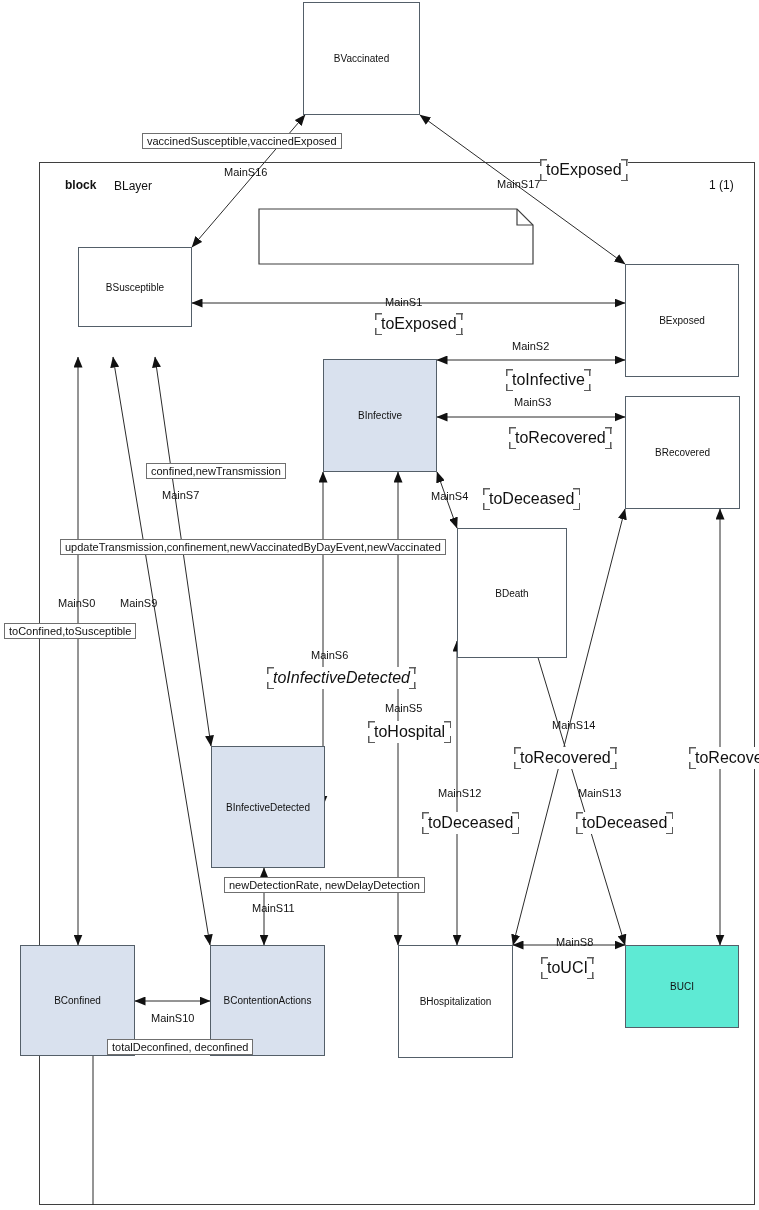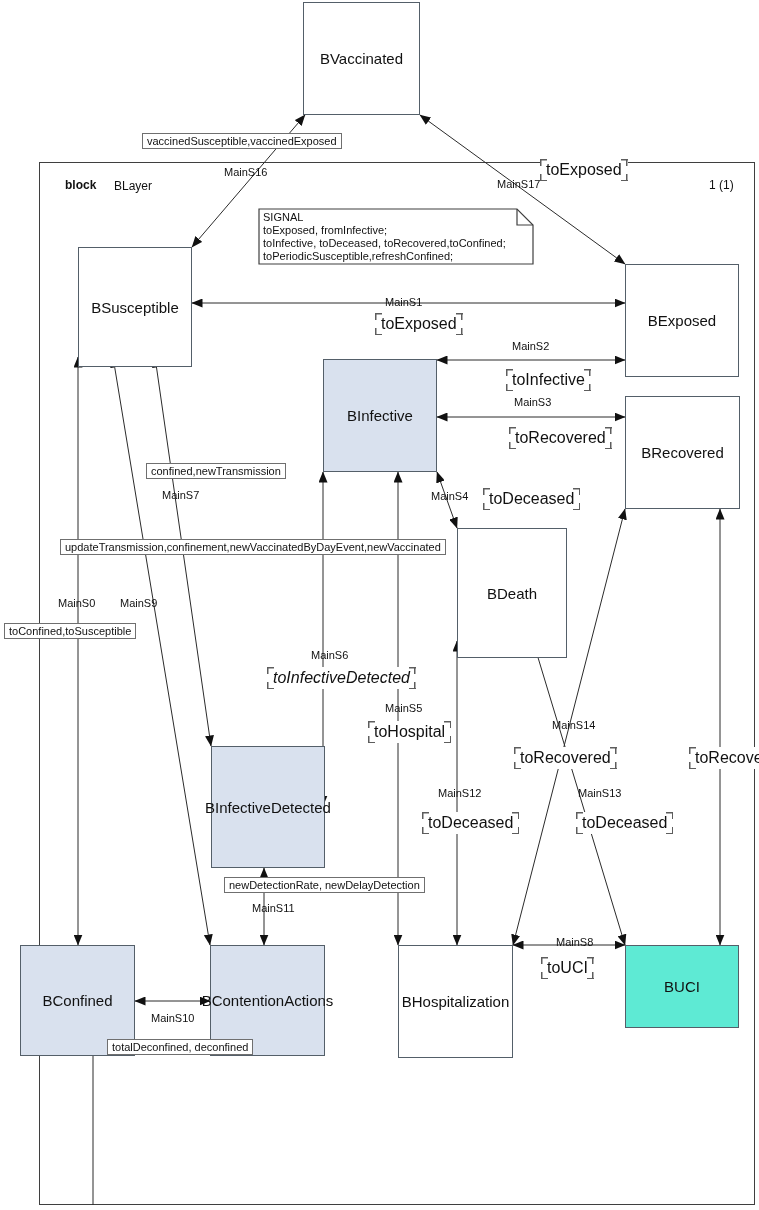--- a/index.html
+++ b/index.html
@@ -1,19 +1,19 @@
 <!DOCTYPE html>
 <html><head>
 <meta charset="utf-8">
 <style>
   html,body{margin:0;padding:0;background:#fff;font-family:"Liberation Sans",sans-serif;}
   #diagram{position:relative;width:759px;height:1210px;background:#fff;overflow:hidden;color:#111;}
   .frame{position:absolute;border:1px solid #3f3f3f;box-sizing:border-box;background:transparent;}
   #lines{position:absolute;left:0;top:0;}
-  .block{position:absolute;box-sizing:border-box;border:1.5px solid #545f69;display:flex;align-items:center;justify-content:center;font-size:15px;text-align:center;line-height:13px;}
+  .block{position:absolute;box-sizing:border-box;border:1.5px solid #545f69;display:flex;align-items:center;justify-content:center;font-size:10px;text-align:center;line-height:13px;}
   .cname{position:absolute;font-size:11px;white-space:nowrap;}
   .tag{position:absolute;font-size:16px;white-space:nowrap;padding:2px 6px;background-color:#fff;
        background-image:linear-gradient(#5d5d5d,#5d5d5d),linear-gradient(#5d5d5d,#5d5d5d),
                         linear-gradient(#5d5d5d,#5d5d5d),linear-gradient(#5d5d5d,#5d5d5d),
                         linear-gradient(#5d5d5d,#5d5d5d),linear-gradient(#5d5d5d,#5d5d5d),
                         linear-gradient(#5d5d5d,#5d5d5d),linear-gradient(#5d5d5d,#5d5d5d);
        background-repeat:no-repeat;
        background-position:left top,left top,right top,right top,left bottom,left bottom,right bottom,right bottom;
        background-size:7px 1.5px,1.5px 7px,7px 1.5px,1.5px 7px,7px 1.5px,1.5px 7px,7px 1.5px,1.5px 7px;}
   .boxlabel{position:absolute;font-size:11px;white-space:nowrap;padding:1px 4px;background:#fff;border:1px solid #6f6f6f;}
@@ -51,21 +51,21 @@
       <line x1="720" y1="509" x2="720" y2="945" stroke="#2b2b2b" stroke-width="1" marker-start="url(#ah)" marker-end="url(#ah)"></line>
       <line x1="513" y1="945" x2="625" y2="945" stroke="#2b2b2b" stroke-width="1" marker-start="url(#ah)" marker-end="url(#ah)"></line>
       <line x1="93" y1="1056" x2="93" y2="1205" stroke="#2b2b2b" stroke-width="1"></line>
       <path d="M259,209 L517,209 L533,225 L533,264 L259,264 Z" fill="#fff" stroke="#3f3f3f" stroke-width="1.2"></path>
       <path d="M517,209 L517,225 L533,225" fill="none" stroke="#3f3f3f" stroke-width="1.2"></path>
     </svg>
   <div id="nodes">
       <div class="block" style="left: 303px; top: 2px; width: 117px; height: 113px; background: rgb(255, 255, 255); border-color: rgb(84, 95, 105);">
         <span>BVaccinated</span>
       </div>
-      <div class="block" style="left: 78px; top: 247px; width: 114px; height: 120px; background: rgb(255, 255, 255); border-color: rgb(84, 95, 105);">
+      <div class="block" style="left: 78px; top: 247px; width: 114px; height: 80px; background: rgb(255, 255, 255); border-color: rgb(84, 95, 105);">
         <span>BSusceptible</span>
       </div>
       <div class="block" style="left: 625px; top: 264px; width: 114px; height: 113px; background: rgb(255, 255, 255); border-color: rgb(84, 95, 105);">
         <span>BExposed</span>
       </div>
       <div class="block" style="left: 323px; top: 359px; width: 114px; height: 113px; background: rgb(217, 225, 238); border-color: rgb(84, 95, 105);">
         <span>BInfective</span>
       </div>
       <div class="block" style="left: 625px; top: 396px; width: 115px; height: 113px; background: rgb(255, 255, 255); border-color: rgb(84, 95, 105);">
         <span>BRecovered</span>
@@ -123,19 +123,13 @@
       <div class="tag" style="left: 368px; top: 721px;">toHospital</div>
       <div class="tag" style="left: 514px; top: 747px;">toRecovered</div>
       <div class="tag" style="left: 689px; top: 747px;">toRecovered</div>
       <div class="tag" style="left: 422px; top: 812px;">toDeceased</div>
       <div class="tag" style="left: 576px; top: 812px;">toDeceased</div>
       <div class="tag" style="left: 541px; top: 957px;">toUCI</div>
     </div>
   <span class="hdr bold" style="left:65px;top:178px">block</span>
   <span class="hdr" style="left:114px;top:179px">BLayer</span>
   <span class="hdr" style="left:709px;top:178px">1 (1)</span>
-  <div class="notetext" id="notetext" style="left: 263px; top: 211px;">
-      <div>SIGNAL</div>
-      <div>toExposed, fromInfective;</div>
-      <div>toInfective, toDeceased, toRecovered,toConfined;</div>
-      <div>toPeriodicSusceptible,refreshConfined;</div>
-    </div>
 </div>
 
 </body></html>

